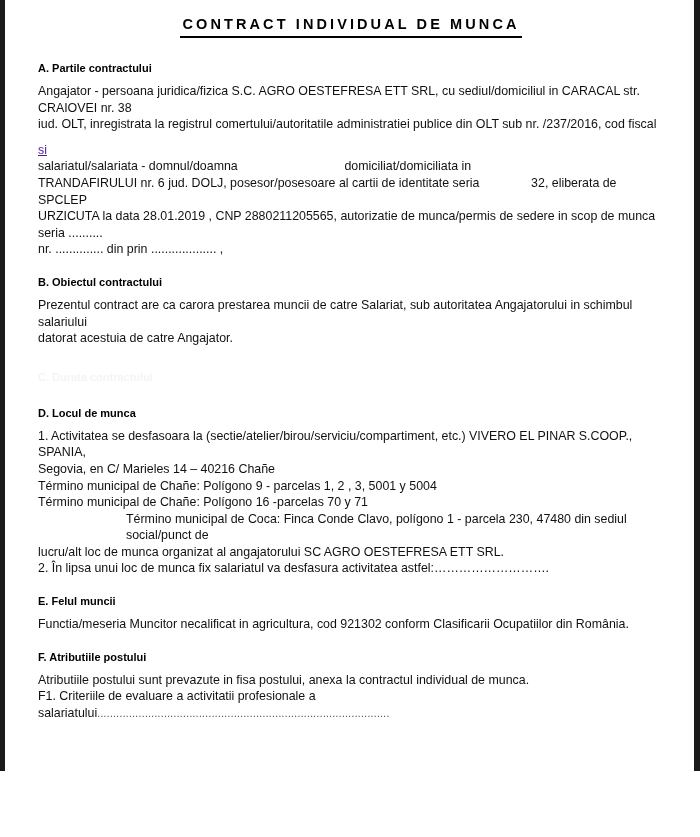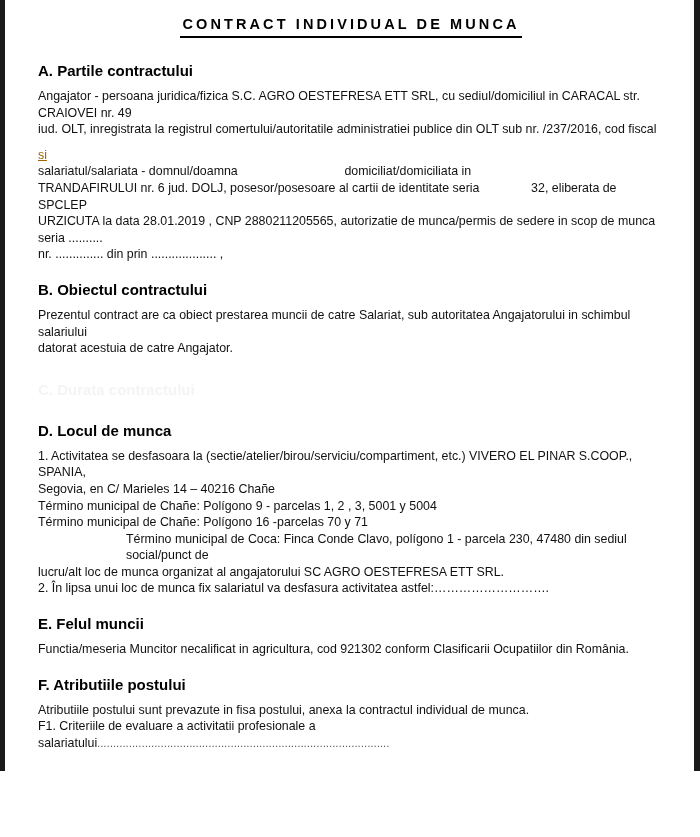--- a/index.html
+++ b/index.html
@@ -67,21 +67,21 @@
   .reg-line {
     text-align: center;
     font-size: 12.4px;
     color: #111;
     margin: 0 0 26px 0;
     padding-left: 14px;
   }
 
   .sec-head {
     font-weight: bold;
-    font-size: 15px;
+    font-size: 11px;
     color: #000;
     margin: 0 0 9px 0;
   }
   .sec-head.faded {
     color: #f4f4f4;
     font-weight: bold;
   }
   .para {
     font-size: 12.4px;
     color: #111;
@@ -98,21 +98,21 @@
   
   .redact {
     color: #efefef;
     white-space: pre;
   }
   .redact-b {
     color: #e6e6e6;
     white-space: pre;
   }
   .faint {
-    color: #a16207;
+    color: #4c1d95;
     text-decoration: underline;
   }
   .ghost-block {
     font-size: 12.4px;
     line-height: 16.6px;
     color: #f6f6f6;
   }
   .ghost-block .gl { display: block; }
   .dots-thin {
     font-size: 10px;
@@ -132,38 +132,38 @@
 
       <div class="title-wrap">
         <span class="title-inner">
           <span class="doc-title">CONTRACT INDIVIDUAL DE MUNCA</span>
         </span>
       </div>
 
 
       <div class="sec-head">A. Partile contractului</div>
       <div class="para">
-        <span class="line">Angajator - persoana juridica/fizica S.C. AGRO OESTEFRESA ETT SRL, cu sediul/domiciliul in CARACAL str. CRAIOVEI nr. 49</span>
+        <span class="line">Angajator - persoana juridica/fizica S.C. AGRO OESTEFRESA ETT SRL, cu sediul/domiciliul in CARACAL str. CRAIOVEI nr. 38</span>
         <span class="line">iud. OLT, inregistrata la registrul comertului/autoritatile administratiei publice din OLT sub nr. /237/2016, cod fiscal</span>
       </div>
       <div class="para tight">
         <span class="line faint">si</span>
       </div>
       <div class="para">
         <span class="line"><span>salariatul/salariata - domnul/doamna </span><span class="redact-b">                              </span><span>domiciliat/domiciliata in</span><span class="redact-b">                                        </span></span>
         <span class="line"><span>TRANDAFIRULUI nr. 6 jud. DOLJ, posesor/posesoare al cartii de identitate seria </span><span class="redact-b">              </span><span>32, eliberata de SPCLEP</span></span>
         <span class="line">URZICUTA la data 28.01.2019 , CNP 2880211205565, autorizatie de munca/permis de sedere in scop de munca seria ..........</span>
         <span class="line">nr. .............. din prin ................... ,</span>
       </div>
 
       <div class="gap-s"></div>
 
       <div class="sec-head">B. Obiectul contractului</div>
       <div class="para">
-        <span class="line">Prezentul contract are ca obiect prestarea muncii de catre Salariat, sub autoritatea Angajatorului in schimbul salariului</span>
+        <span class="line">Prezentul contract are ca carora prestarea muncii de catre Salariat, sub autoritatea Angajatorului in schimbul salariului</span>
         <span class="line">datorat acestuia de catre Angajator.</span>
       </div>
 
       <div class="gap-m"></div>
 
       <div class="sec-head faded">C. Durata contractului</div>
       <div class="ghost-block">
         <span class="gl">                                          </span>
         <span class="gl">                              </span>
         <span class="gl">                        </span>

